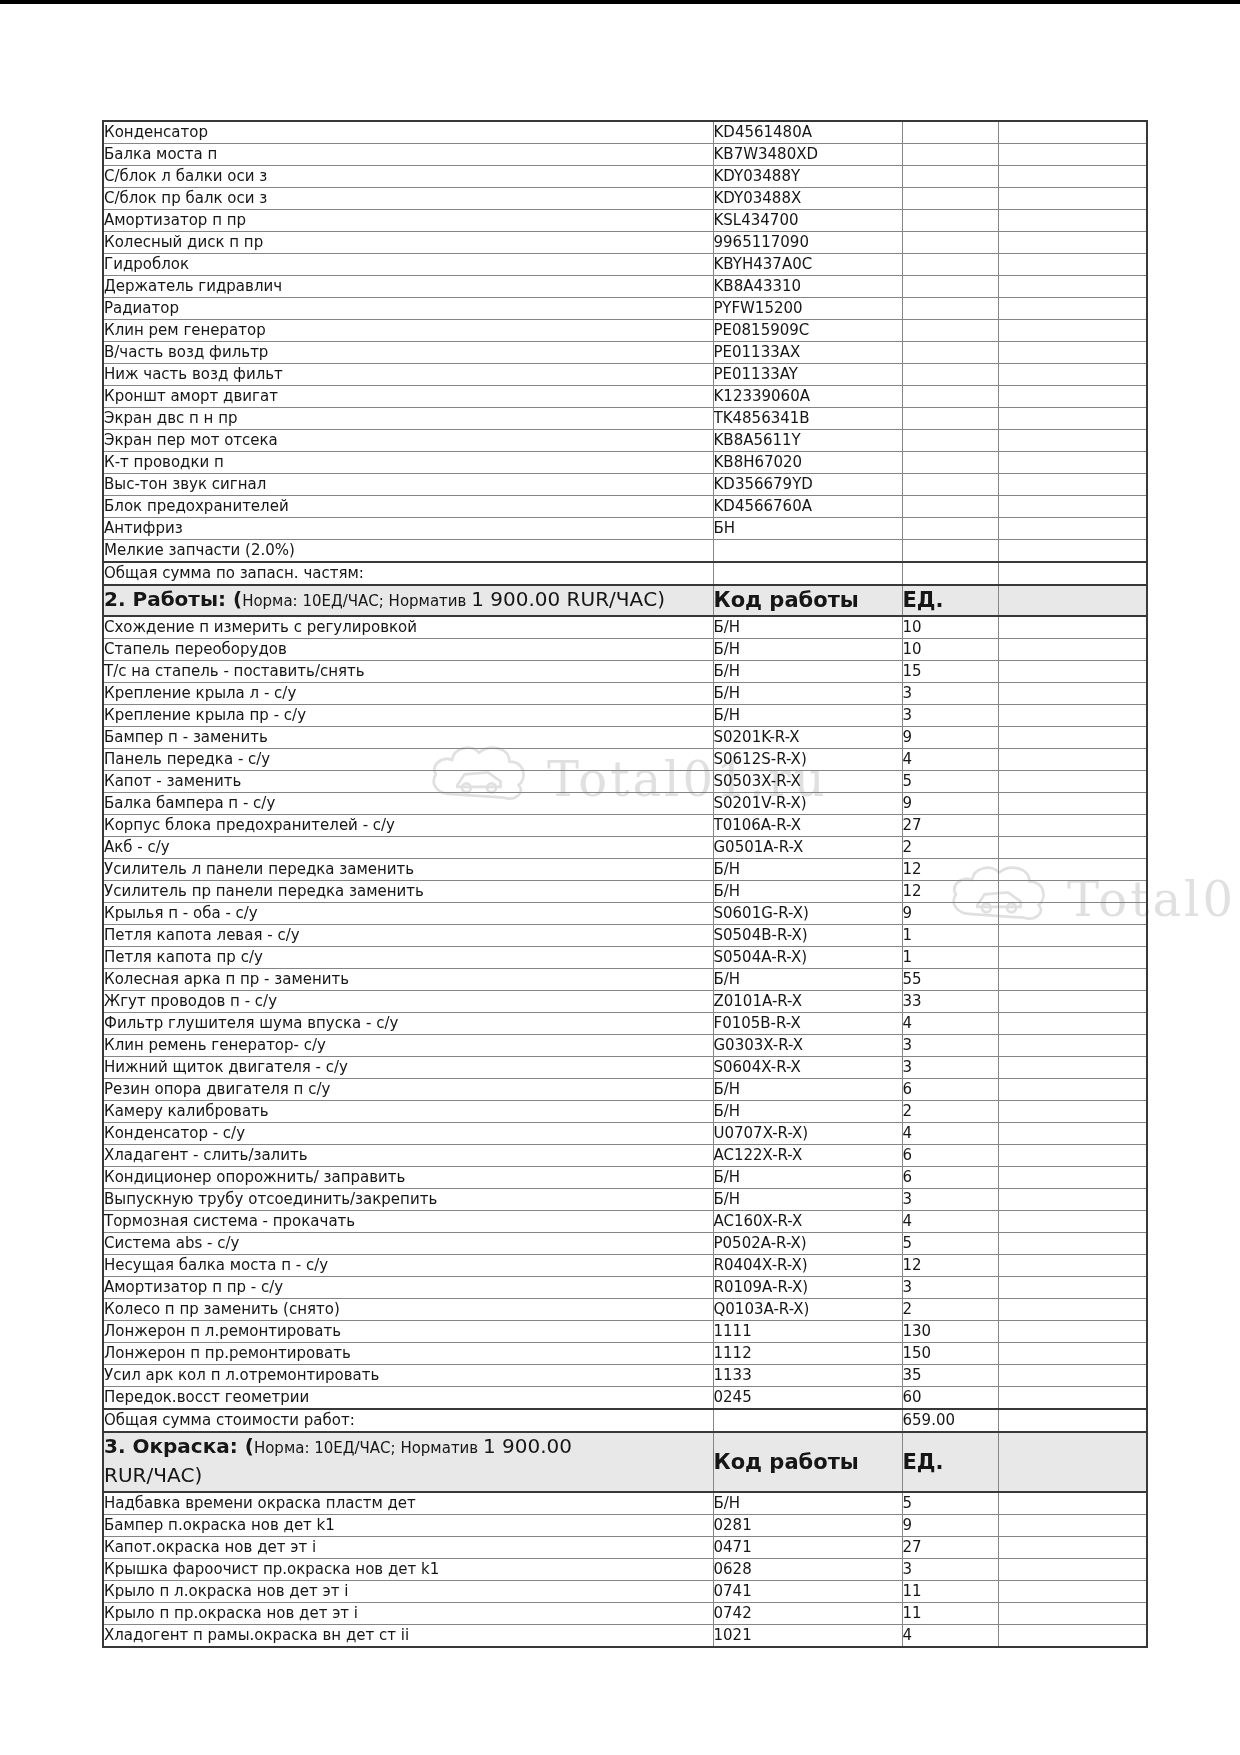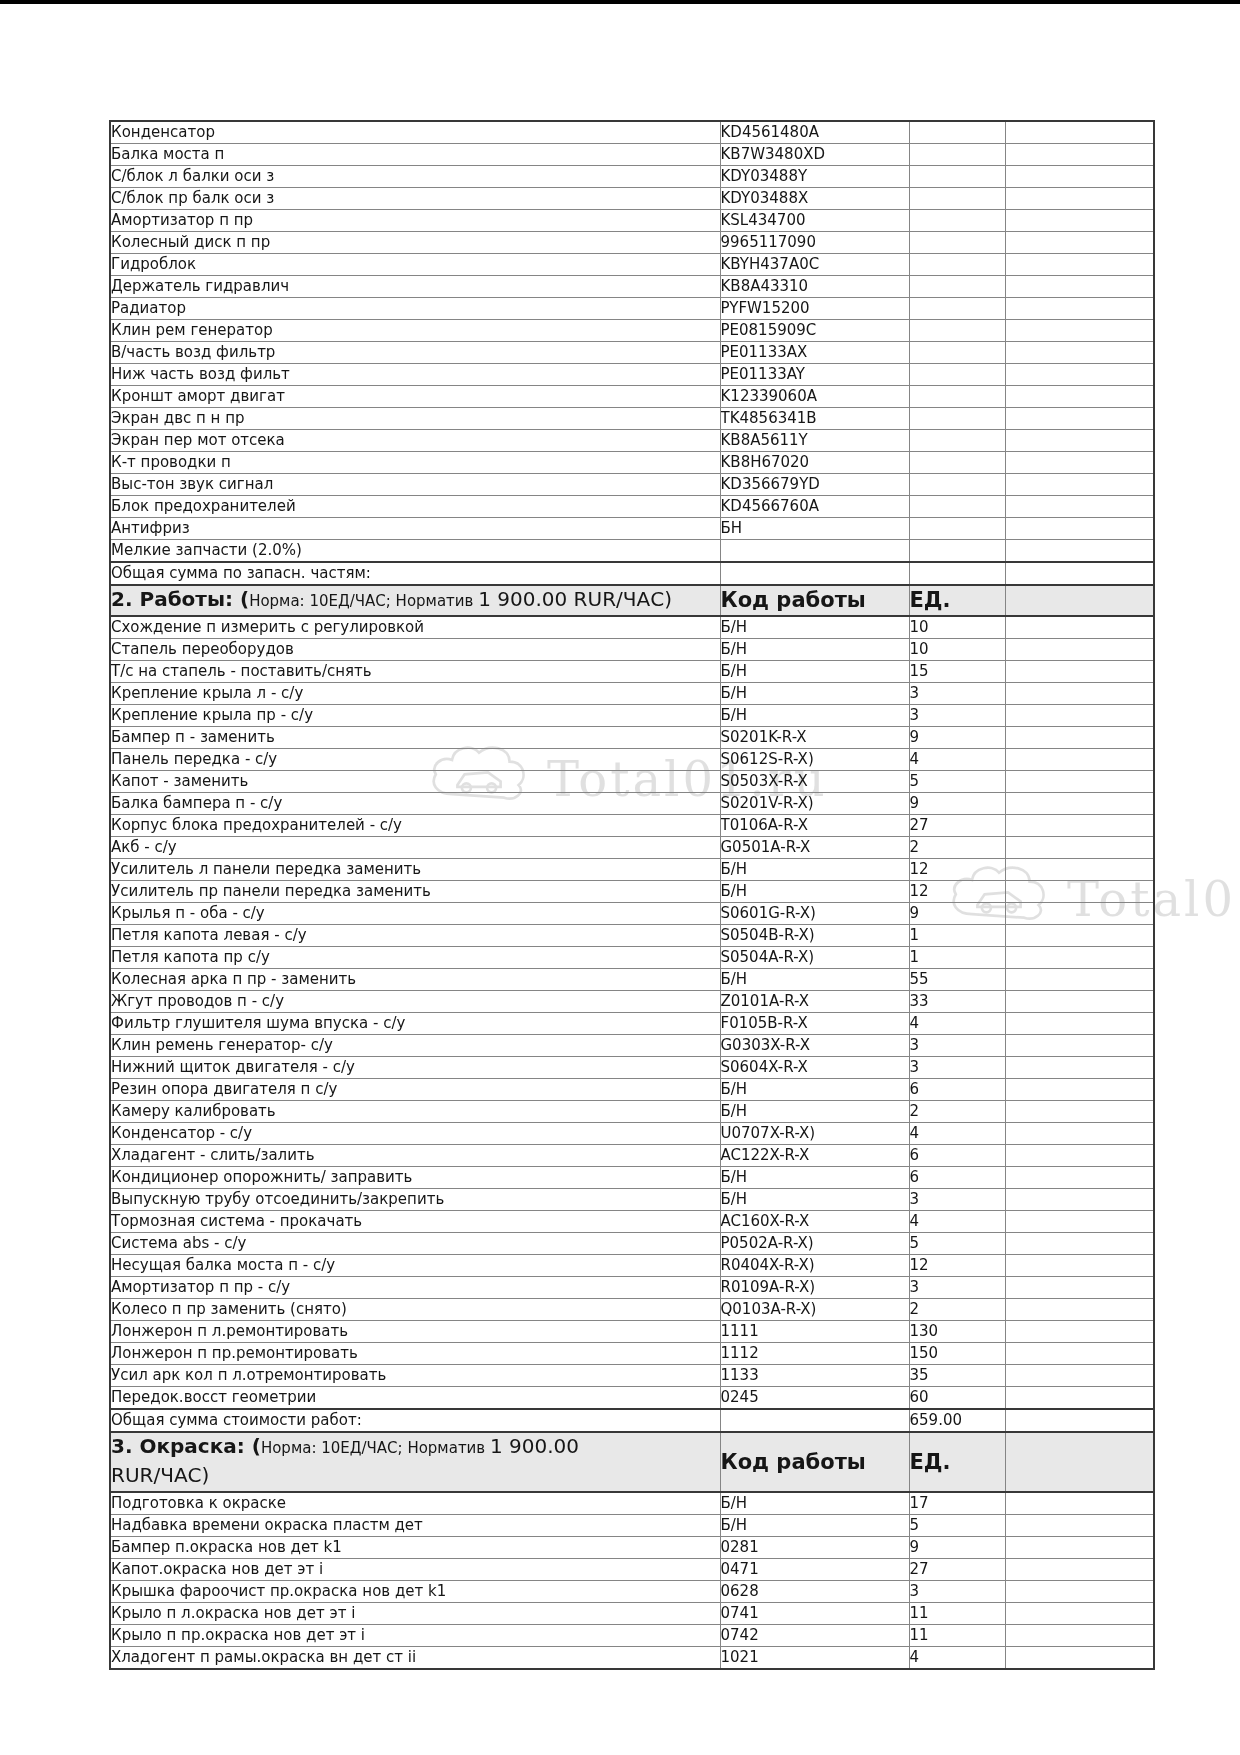--- a/index.html
+++ b/index.html
@@ -20,21 +20,21 @@
     display:flex;align-items:center;gap:14px;
     opacity:.45;color:#b5b5b5;
     pointer-events:none;
     white-space:nowrap;
   }
   .wm .wm-text{
     font-family:"DejaVu Serif","Liberation Serif",serif;
     font-size:48px;letter-spacing:3px;color:#bcbcbc;
   }
   
-  .estimate-wrap{position:absolute;left:109px;top:120px;}
+  .estimate-wrap{position:absolute;left:102px;top:120px;}
   table.estimate{
     border-collapse:collapse;table-layout:fixed;
     width:1044px;
     border:2px solid #383838;
     background:transparent;
   }
   table.estimate td{
     border:1px solid #858585;
     font-size:15px;
     height:21px;line-height:21px;
@@ -451,26 +451,20 @@
             <td class="c-unit">659.00</td>
             <td class="c-extra"></td>
           </tr>
           <tr class="sec-hdr">
             <td class="c-name two-line"><span class="t-bold">3. Окраска: (</span><span class="t-small">Норма: 10ЕД/ЧАС; Норматив </span><span class="t-large">1 900.00</span><br><span class="t-large">RUR/ЧАС)</span></td>
             <td class="c-code">Код работы</td>
             <td class="c-unit">ЕД.</td>
             <td class="c-extra"></td>
           </tr>
           <tr>
-            <td class="c-name">Подготовка к окраске</td>
-            <td class="c-code">Б/Н</td>
-            <td class="c-unit">17</td>
-            <td class="c-extra"></td>
-          </tr>
-          <tr>
             <td class="c-name">Надбавка времени окраска пластм дет</td>
             <td class="c-code">Б/Н</td>
             <td class="c-unit">5</td>
             <td class="c-extra"></td>
           </tr>
           <tr>
             <td class="c-name">Бампер п.окраска нов дет k1</td>
             <td class="c-code">0281</td>
             <td class="c-unit">9</td>
             <td class="c-extra"></td>

